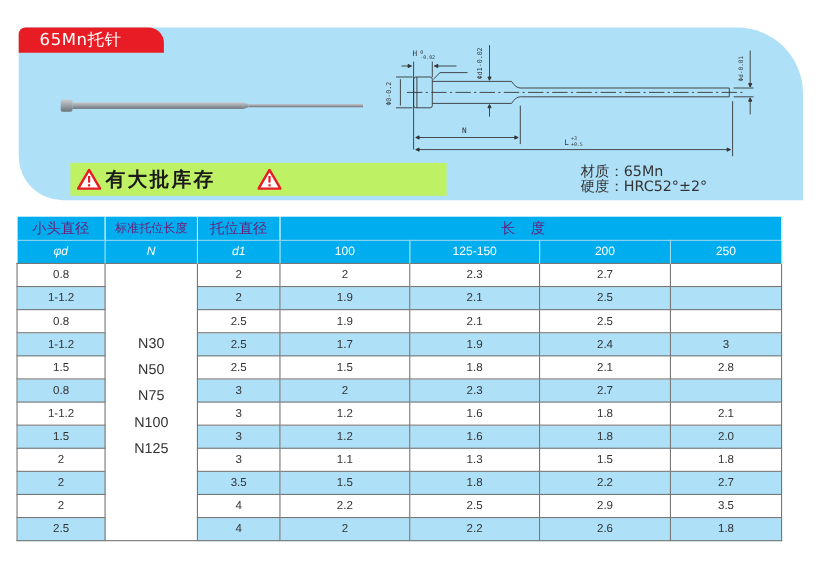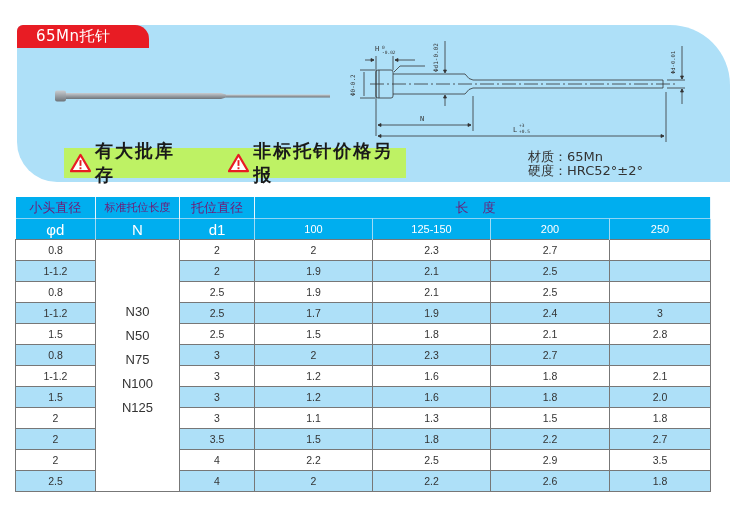--- a/index.html
+++ b/index.html
@@ -22,21 +22,21 @@
   .banner-item.second { margin-left:38px; }
   .warn { width:22px; height:20px; margin-right:4px; }
 
   .spec { position:absolute; left:528px; top:150px; font-size:13px; color:#333; line-height:14px; }
 
   table.spec-table { position:absolute; left:15px; top:197px; width:695px; border-collapse:collapse; table-layout:fixed;
                      font-family:"Liberation Sans", sans-serif; font-size:10.5px; color:#333; }
   table.spec-table td, table.spec-table th { text-align:center; padding:0; height:20px; font-weight:normal; }
   tr.h1 th { background:#00aeef; color:#701a75; height:21px; font-size:13px; border-right:1px solid #e8f6fd; }
   tr.h2 th { background:#00aeef; color:#fff; height:20px; font-size:11px; border-right:1px solid #9fdaf5; border-top:1px solid #8fd3f3; }
-  tr.h2 th.big { font-size:15px; }
+  tr.h2 th.big { font-size:11px;font-style:italic; }
   tr.h1 th.len { letter-spacing:14px; }
   table.spec-table td { border:1px solid #777; height:20px; }
   tr.blue td { background:#aee0f8; }
   tr.white td { background:#fff; }
   td.ncell { background:#fff !important; font-size:13px; line-height:24px; vertical-align:top; padding-top:60px !important;margin-top:44px; }
 </style>
 </head>
 <body>
 
 <div class="hero"></div>
@@ -121,21 +121,20 @@
       <rect x="10" y="14.5" width="2" height="2" fill="#e81c24"></rect>
     </svg>
     <span>有大批库存</span>
   </div>
   <div class="banner-item second">
     <svg class="warn" viewBox="0 0 22 20">
       <polygon points="11,1.5 21,18.5 1,18.5" fill="#fff" stroke="#e81c24" stroke-width="2.2" stroke-linejoin="round"></polygon>
       <rect x="10" y="7" width="2" height="6" fill="#e81c24"></rect>
       <rect x="10" y="14.5" width="2" height="2" fill="#e81c24"></rect>
     </svg>
-    <span>非标托针价格另报</span>
   </div>
 </div>
 
 <div class="spec">
   <div>
     <span>材质：</span><span>65Mn</span>
   </div>
   <div>
     <span>硬度：</span><span>HRC52°±2°</span>
   </div>

